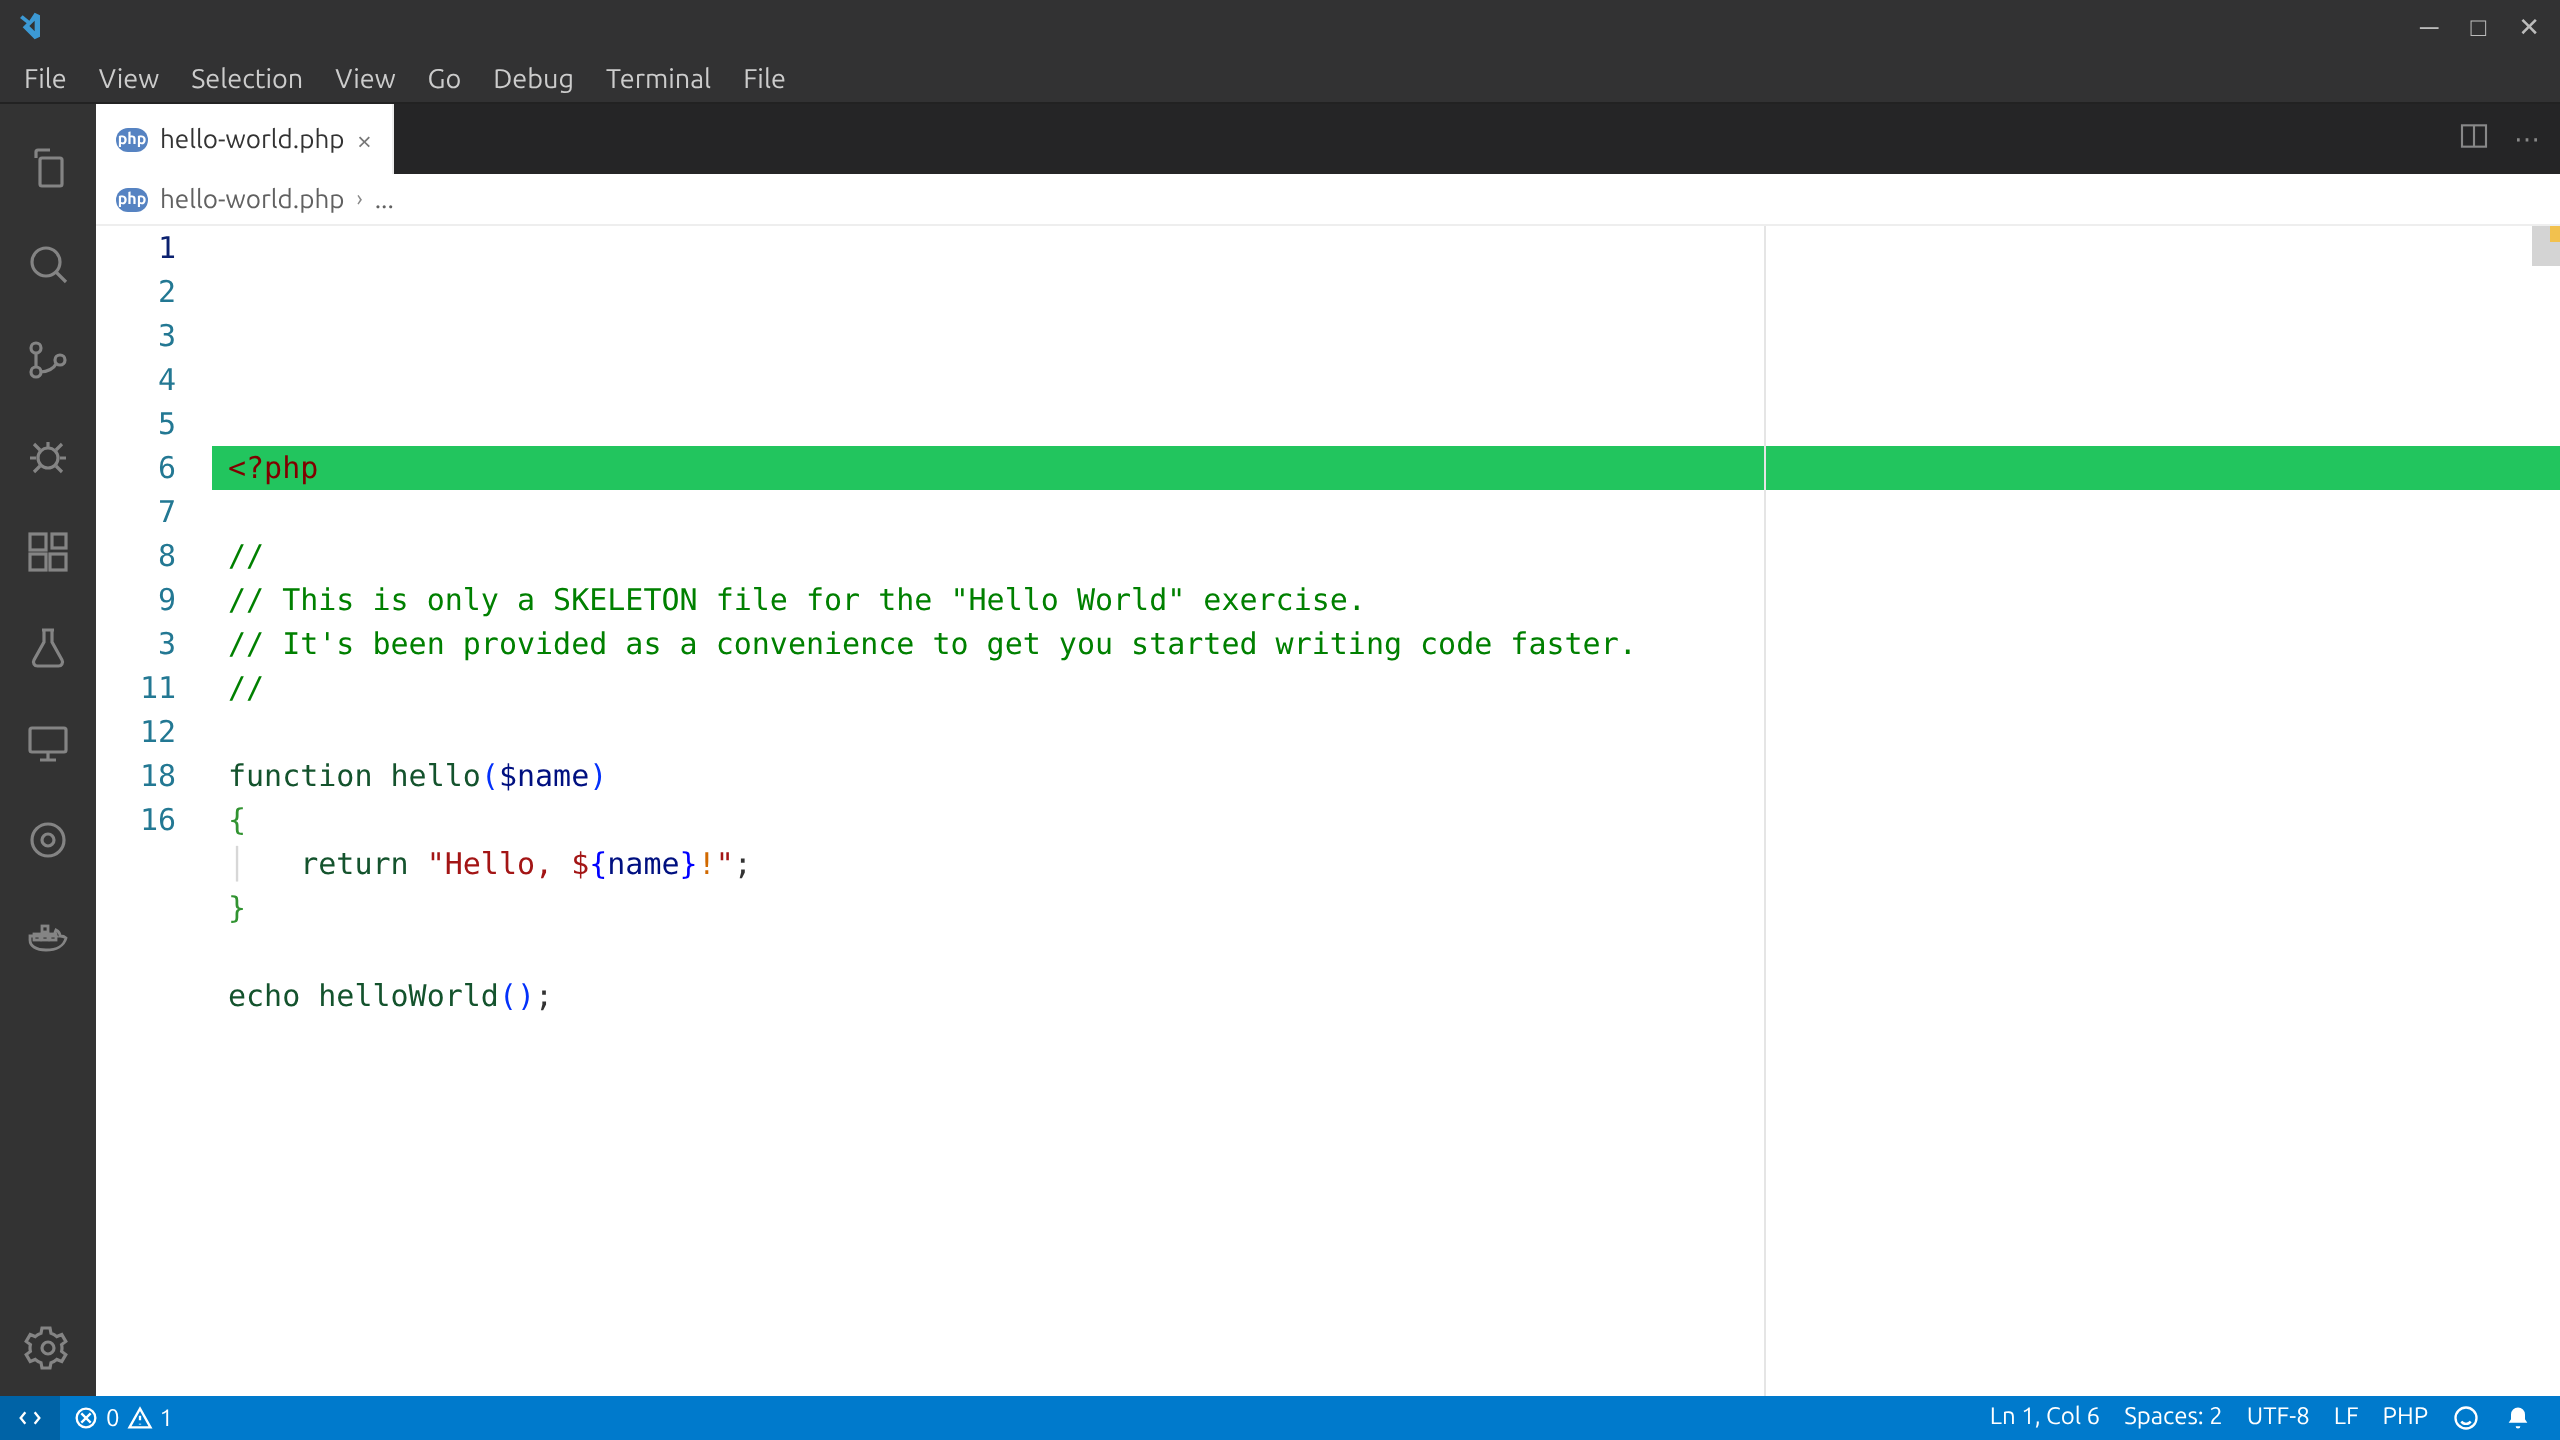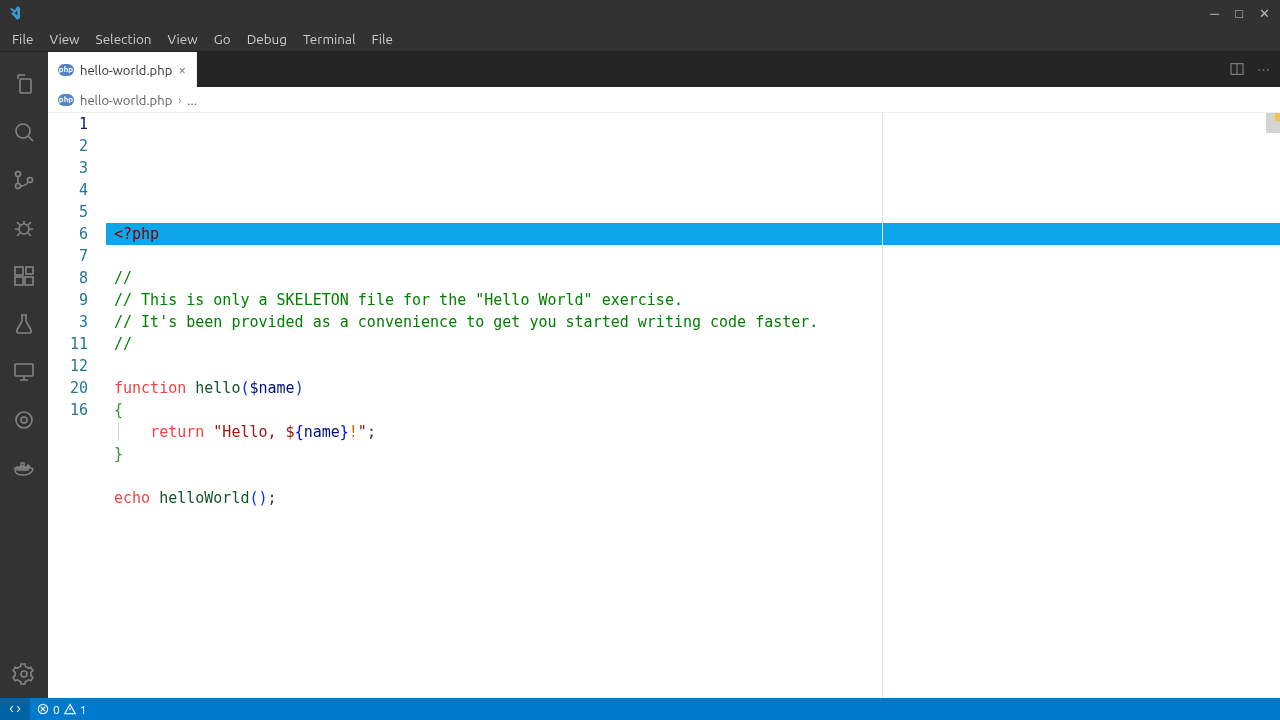--- a/index.html
+++ b/index.html
@@ -41,29 +41,29 @@
   .breadcrumb { height:26px; background:#ffffff; color:#616161; display:flex; align-items:center; padding-left:10px; font-size:13px; gap:6px; border-bottom:1px solid #eee;}
   .breadcrumb .file-icon { width:16px; height:12px; background:#5683c2; border-radius:6px; display:flex; align-items:center; justify-content:center; color:#fff; font-size:8px; font-weight:bold;}
   .breadcrumb .chev { color:#888; font-size:11px;}
 
   
   .editor-wrap { flex:1; display:flex; background:#ffffff; position:relative; }
   .gutter { width:58px; text-align:right; padding-right:18px; font-family: "Droid Sans Mono","Consolas",monospace; font-size:15px; color:#237893; line-height:22px; padding-top:0; user-select:none; background:#fff;}
   .gutter .ln-active { color:#0b216f;}
   .code { flex:1; font-family:"Droid Sans Mono","Consolas",monospace; font-size:15px; line-height:22px; color:#333; white-space:pre; position:relative; }
   .code .line { height:22px; padding-left:8px;}
-  .code .hl { background:#0ea5e9; }
+  .code .hl { background:#22c55e; }
   .ruler { position:absolute; top:0; bottom:0; left:0; border-right:1px solid #e5e5e5; }
   .minimap-slider { position:absolute; right:0; top:0; width:14px; height:20px; background:#d4d4d4;}
   .ov-marker { position:absolute; right:0; top:0; width:5px; height:8px; background:#f2c14e;}
 
   
   .tk-tag { color:#800000;}
   .tk-comment { color:#008000;}
-  .tk-keyword { color:#ef4444;}
+  .tk-keyword { color:#14532d;}
   .tk-func { color:#14532d;}
   .tk-var { color:#001080;margin-top:20px;}
   .tk-str { color:#a31515;}
   .tk-interp { color:#0000ff;}
   .tk-brace { color:#319331;}
   .tk-orange { color:#d16900;}
   .tk-ghost { color:#d7d7d7;}
   .tk-semicol { color:#333;}
   .tk-paren1 { color:#0431fa;}
 
@@ -204,21 +204,21 @@
           <div>3</div>
           <div>4</div>
           <div>5</div>
           <div>6</div>
           <div>7</div>
           <div>8</div>
           <div>9</div>
           <div>3</div>
           <div>11</div>
           <div>12</div>
-          <div>20</div>
+          <div>18</div>
           <div>16</div>
         </div>
       <div class="code" id="code">
         <div class="ruler" id="ruler" style="left: 776px;"></div>
         <div class="minimap-slider"></div>
         <div class="ov-marker"></div>
       <div class="line hl"><span class="tk-tag">&lt;?php</span></div><div class="line"><span></span></div><div class="line"><span class="tk-comment">//</span></div><div class="line"><span class="tk-comment">// This is only a SKELETON file for the "Hello World" exercise.</span></div><div class="line"><span class="tk-comment">// It's been provided as a convenience to get you started writing code faster.</span></div><div class="line"><span class="tk-comment">//</span></div><div class="line"><span></span></div><div class="line"><span class="tk-keyword">function</span><span> </span><span class="tk-func">hello</span><span class="tk-paren1">(</span><span class="tk-var">$name</span><span class="tk-paren1">)</span></div><div class="line"><span class="tk-brace">{</span></div><div class="line"><span class="tk-ghost">│   </span><span class="tk-keyword">return</span><span> </span><span class="tk-str">"Hello, </span><span class="tk-str">$</span><span class="tk-interp">{</span><span class="tk-var">name</span><span class="tk-interp">}</span><span class="tk-orange">!</span><span class="tk-str">"</span><span class="tk-semicol">;</span></div><div class="line"><span class="tk-brace">}</span></div><div class="line"><span></span></div><div class="line"><span class="tk-keyword">echo</span><span> </span><span class="tk-func">helloWorld</span><span class="tk-paren1">(</span><span class="tk-paren1">)</span><span class="tk-semicol">;</span></div><div class="line"><span></span></div></div>
     </div>
   </div>
 </div>
@@ -234,13 +234,31 @@
         <circle cx="12" cy="12" r="8"></circle>
         <path d="M8 8l8 8M16 8l-8 8"></path>
       </svg>
     <span>0</span>
     <svg viewBox="0 0 24 24" fill="none" stroke="#fff" stroke-width="2">
         <path d="M12 4l9 16H3z"></path>
         <path d="M12 10v4M12 17v.5"></path>
       </svg>
     <span>1</span>
   </div>
+  <div class="sb-right">
+    <div class="sb-item">Ln 1, Col 6</div>
+    <div class="sb-item">Spaces: 2</div>
+    <div class="sb-item">UTF-8</div>
+    <div class="sb-item">LF</div>
+    <div class="sb-item">PHP</div>
+    <div class="sb-item">
+      <svg viewBox="0 0 24 24" fill="none" stroke="#fff" stroke-width="2">
+          <circle cx="12" cy="12" r="9"></circle>
+          <path d="M9 10h.01M15 10h.01M8 15c1 1.5 2.5 2 4 2s3-.5 4-2"></path>
+        </svg>
+    </div>
+    <div class="sb-item">
+      <svg viewBox="0 0 24 24" fill="#fff">
+          <path d="M12 3a6 6 0 00-6 6v4l-2 3h16l-2-3V9a6 6 0 00-6-6zM10 19a2 2 0 004 0"></path>
+        </svg>
+    </div>
+  </div>
 </div>
 
 </body></html>

